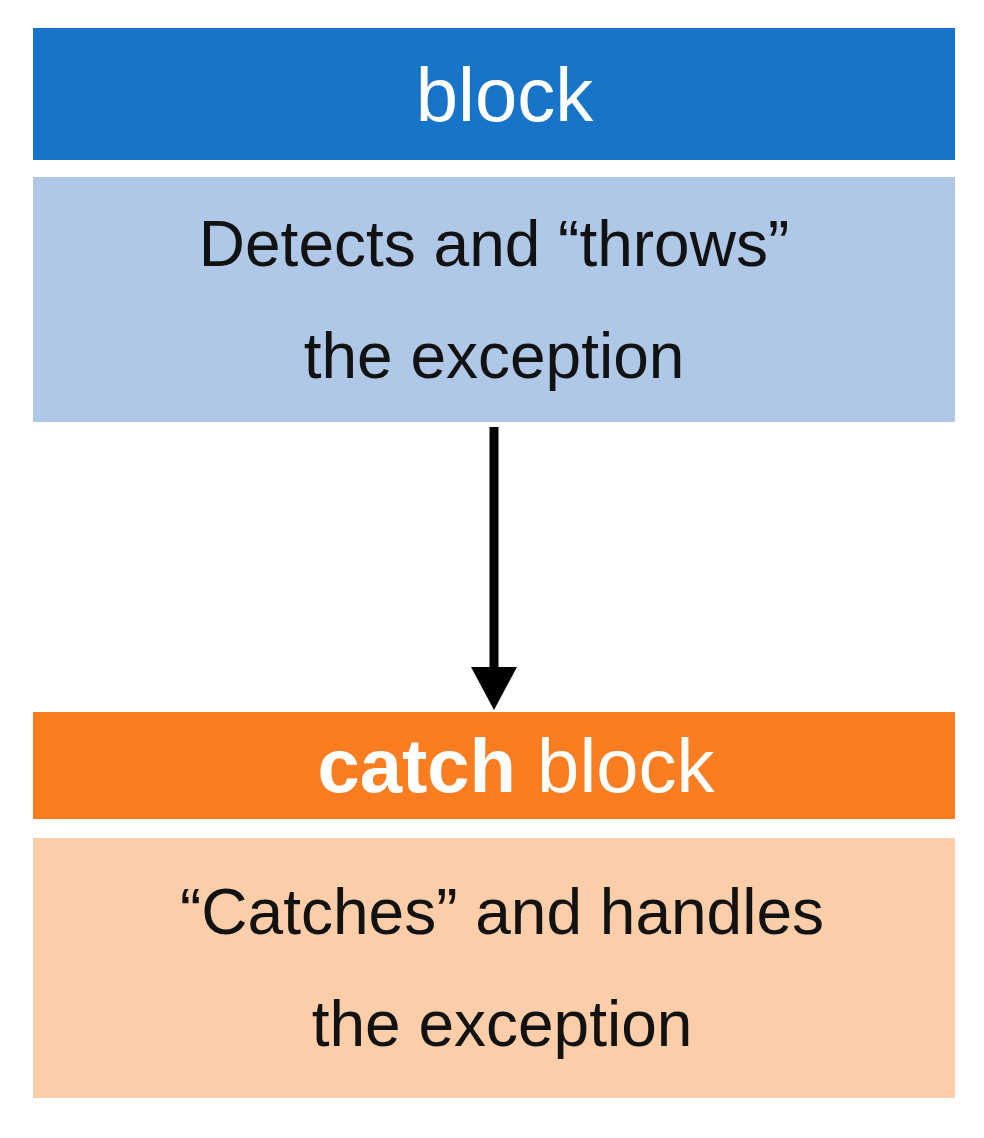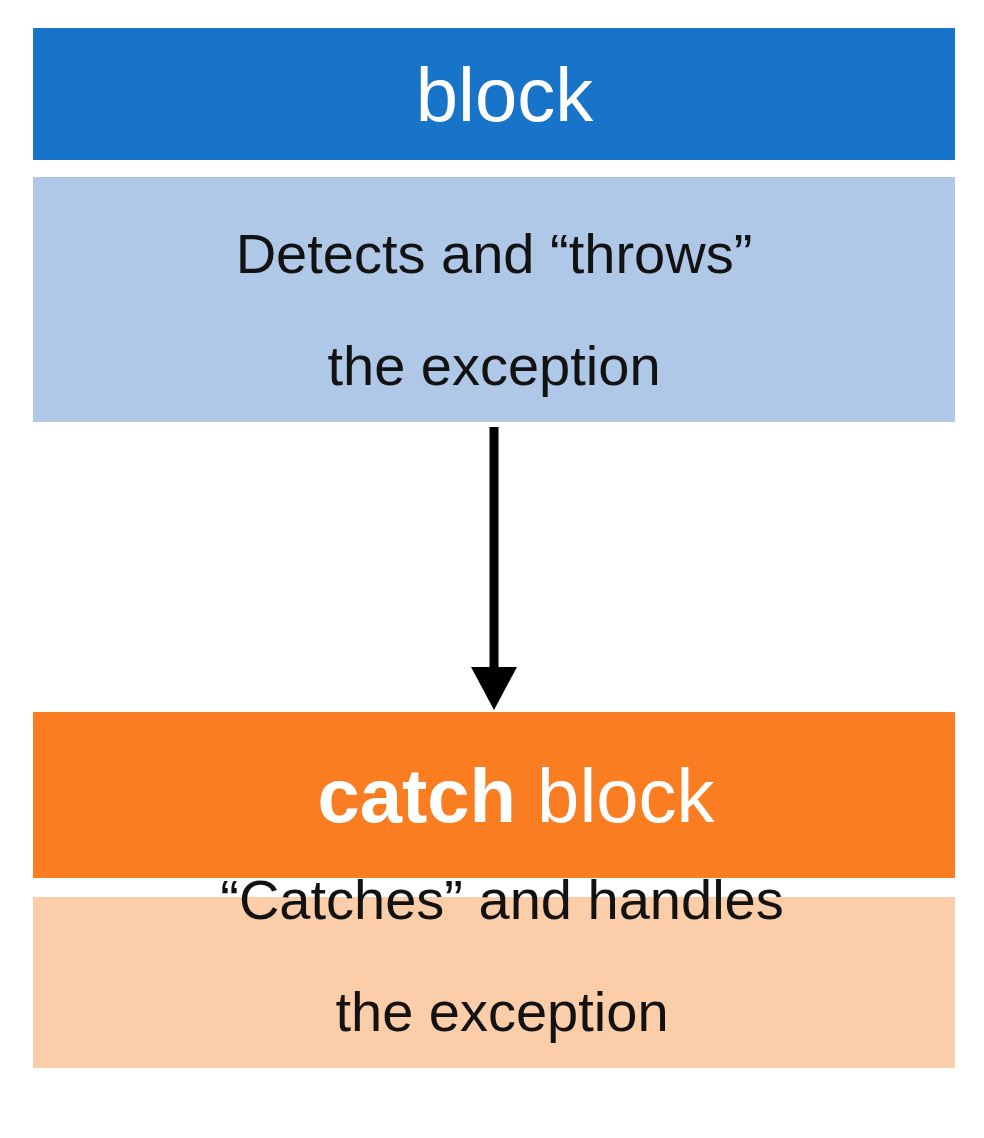--- a/index.html
+++ b/index.html
@@ -35,41 +35,41 @@
     white-space: pre;
   }
   .block-header .kw {
     font-weight: 700;
   }
   .try-header {
     background: var(--try_header, #1874C9);
   }
   .catch-header {
     background: var(--catch_header, #FB7D22);
-    height: 166px;
+    height: 107px;
     padding-left: 44px;
   }
   .block-body {
     display: flex;
     flex-direction: column;
     align-items: center;
-    justify-content: flex-end;
-    font-size: 56px;
+    justify-content: center;
+    font-size: 64px;
     line-height: 112px;
     color: var(--body_text, #121212);
     text-align: center;
   }
   .try-body {
     background: var(--try_body, #AFC8E8);
     height: 245px;
     margin-top: 17px;
   }
   .catch-body {
     background: var(--catch_body, #FCCDA9);
-    height: 171px;
+    height: 260px;
     margin-top: 19px;
     padding-left: 16px;
   }
   .arrow-wrap {
     height: 290px;
     display: flex;
     align-items: center;
     justify-content: center;
     color: var(--arrow, #000000);
   }

